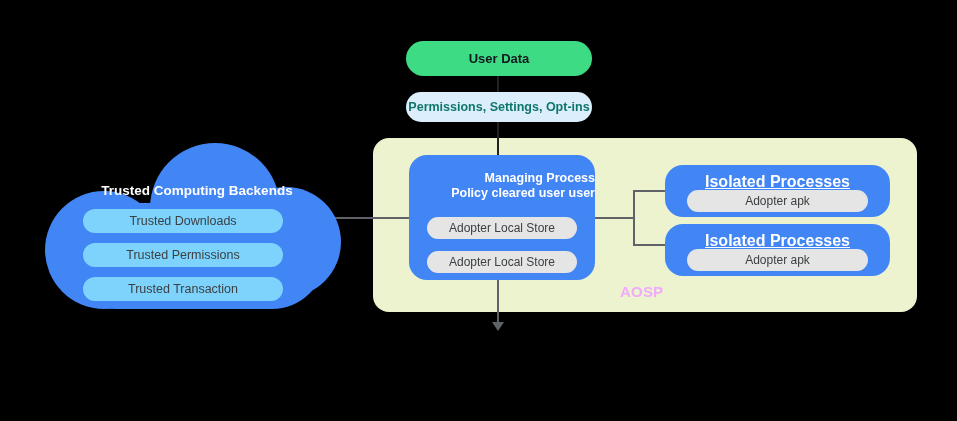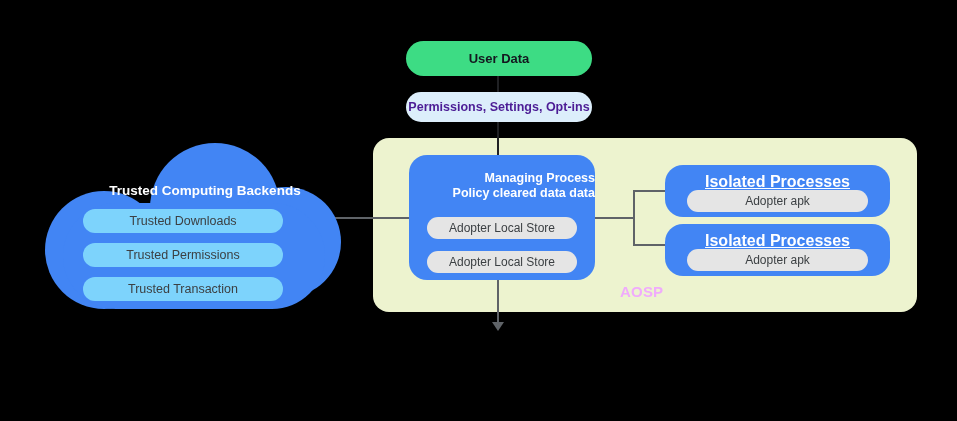--- a/index.html
+++ b/index.html
@@ -49,21 +49,21 @@
     background: #4285f4;
     border-radius: 50%;
   }
   #cloud .base {
     position: absolute;
     background: #4285f4;
     border-radius: 70px;
   }
   #cloud-title {
     position: absolute;
-    left: 12px;
+    left: 4px;
     top: 40px;
     width: 296px;
     text-align: center;
     color: #ffffff;
     font-size: 13.5px;
     font-weight: bold;
     z-index: 3;
   }
   .cloud-pill {
     position: absolute;
@@ -117,21 +117,21 @@
   
   #user-data {
     left: 406px; top: 41px; width: 186px; height: 35px;
     display: flex; align-items: center; justify-content: center;
   }
   #permissions {
     left: 406px; top: 92px; width: 186px; height: 30px;
     border-radius: 16px;
     display: flex; align-items: center; justify-content: center;
   }
-  #permissions .t { font-size: 12.5px; font-weight: bold; color: #4c1d95; }
+  #permissions .t { font-size: 12.5px; font-weight: bold; color: #0f766e; }
 
   #managing-process {
     left: 409px; top: 155px; width: 186px; height: 125px;
   }
   #managing-process .box-title-light { margin-top: 16px; }
   #mp-pill-1 { position: absolute; left: 18px; top: 62px; width: 150px; }
   #mp-pill-2 { position: absolute; left: 18px; top: 96px; width: 150px; }
 
   .isolated {
     left: 665px; width: 225px; height: 52px;
@@ -210,21 +210,21 @@
     <span class="box-title-dark">User Data</span>
   </div>
 
   <div id="permissions" class="gbox lightblue">
     <span class="t">Permissions,  Settings, Opt-ins</span>
   </div>
 
   <div id="managing-process" class="gbox blue">
     <div class="box-title-light">
       <span>Managing Process</span><br>
-      <span>Policy cleared data data</span>
+      <span>Policy cleared user user</span>
     </div>
     <div id="mp-pill-1" class="inner-pill">Adopter Local Store</div>
     <div id="mp-pill-2" class="inner-pill">Adopter Local Store</div>
   </div>
 
   <div id="isolated-1" class="gbox blue isolated">
     <div class="iso-title">Isolated Processes</div>
     <div class="inner-pill">Adopter apk</div>
   </div>
 

